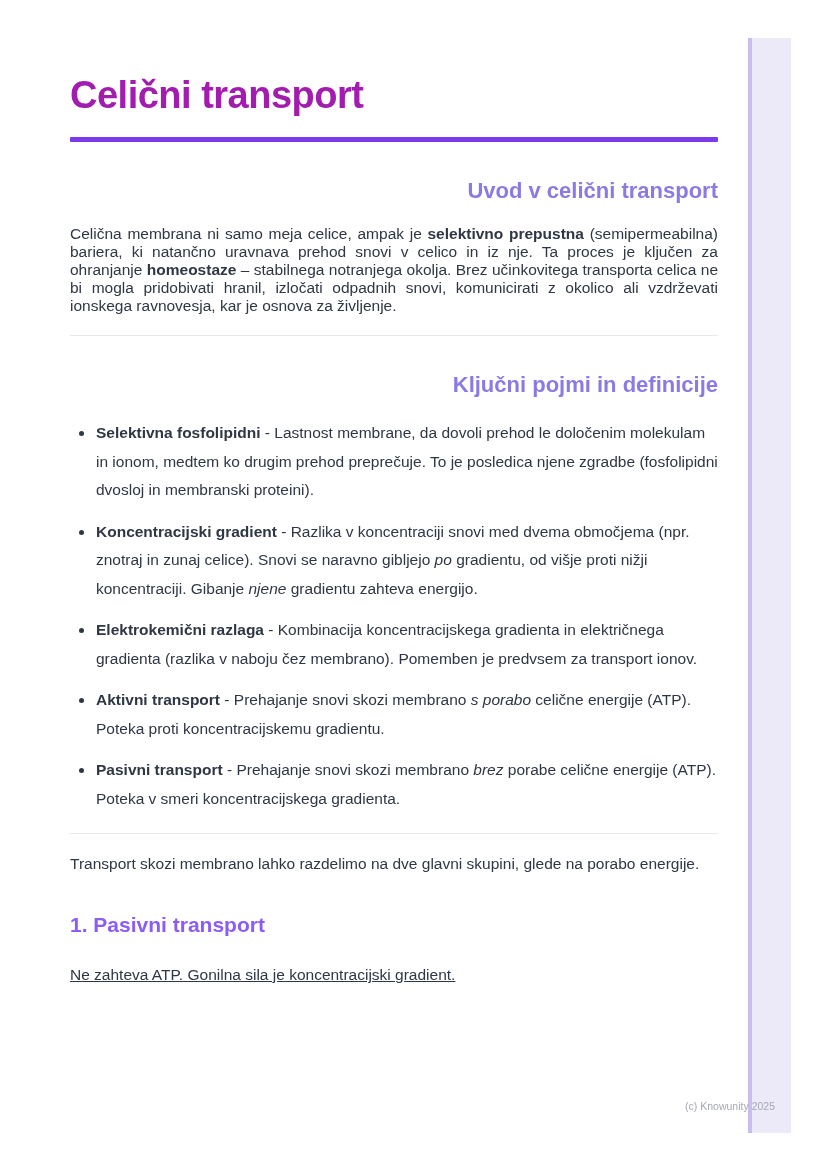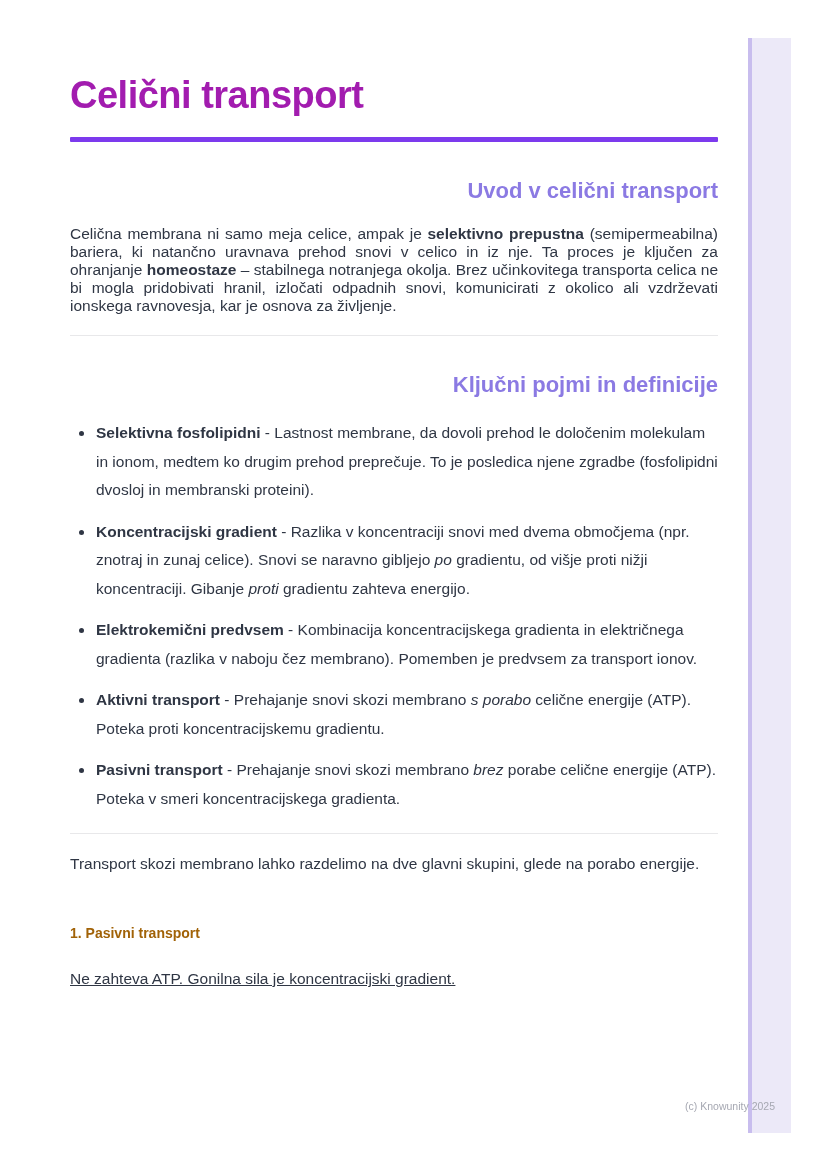--- a/index.html
+++ b/index.html
@@ -66,24 +66,24 @@
     content: "";
     position: absolute;
     left: 9px; top: 12px;
     width: 5px; height: 5px;
     border-radius: 50%;
     background: #2f3644;
   }
   .seg-bold { font-weight: 700; }
   .seg-italic { font-style: italic; }
   .sub-heading {
-    margin-top: 52px;
-    font-size: 14px;
+    margin-top: 40px;
+    font-size: 21px;
     font-weight: 700;
-    color: #a16207;
+    color: #8b5cf6;
   }
   .sub-par {
     margin-top: 24px;
     font-size: 15.5px;
     line-height: 28px;
     text-align: left;
     text-decoration: underline;
   }
   .side-strip {
     position: absolute;
@@ -116,22 +116,22 @@
   <h2 class="section-heading">Uvod v celični transport</h2>
 
   <p class="body-par"><span>Celična membrana ni samo meja celice, ampak je </span><span class="seg-bold">selektivno prepustna</span><span> (semipermeabilna) bariera, ki natančno uravnava prehod snovi v celico in iz nje. Ta proces je ključen za ohranjanje </span><span class="seg-bold">homeostaze</span><span> – stabilnega notranjega okolja. Brez učinkovitega transporta celica ne bi mogla pridobivati hranil, izločati odpadnih snovi, komunicirati z okolico ali vzdrževati ionskega ravnovesja, kar je osnova za življenje.</span></p>
 
   <hr class="divider">
 
   <h2 class="section-heading">Ključni pojmi in definicije</h2>
 
   <ul class="def-list">
     <li><span class="seg-bold">Selektivna fosfolipidni</span><span> - Lastnost membrane, da dovoli prehod le določenim molekulam in ionom, medtem ko drugim prehod preprečuje. To je posledica njene zgradbe (fosfolipidni dvosloj in membranski proteini).</span></li>
-    <li><span class="seg-bold">Koncentracijski gradient</span><span> - Razlika v koncentraciji snovi med dvema območjema (npr. znotraj in zunaj celice). Snovi se naravno gibljejo </span><span class="seg-italic">po</span><span> gradientu, od višje proti nižji koncentraciji. Gibanje </span><span class="seg-italic">proti</span><span> gradientu zahteva energijo.</span></li>
-    <li><span class="seg-bold">Elektrokemični predvsem</span><span> - Kombinacija koncentracijskega gradienta in električnega gradienta (razlika v naboju čez membrano). Pomemben je predvsem za transport ionov.</span></li>
+    <li><span class="seg-bold">Koncentracijski gradient</span><span> - Razlika v koncentraciji snovi med dvema območjema (npr. znotraj in zunaj celice). Snovi se naravno gibljejo </span><span class="seg-italic">po</span><span> gradientu, od višje proti nižji koncentraciji. Gibanje </span><span class="seg-italic">njene</span><span> gradientu zahteva energijo.</span></li>
+    <li><span class="seg-bold">Elektrokemični razlaga</span><span> - Kombinacija koncentracijskega gradienta in električnega gradienta (razlika v naboju čez membrano). Pomemben je predvsem za transport ionov.</span></li>
     <li><span class="seg-bold">Aktivni transport</span><span> - Prehajanje snovi skozi membrano </span><span class="seg-italic">s porabo</span><span> celične energije (ATP). Poteka proti koncentracijskemu gradientu.</span></li>
     <li><span class="seg-bold">Pasivni transport</span><span> - Prehajanje snovi skozi membrano </span><span class="seg-italic">brez</span><span> porabe celične energije (ATP). Poteka v smeri koncentracijskega gradienta.</span></li>
   </ul>
 
   <hr class="divider">
 
 
   <p class="body-par">Transport skozi membrano lahko razdelimo na dve glavni skupini, glede na porabo energije.</p>
 
   <h3 class="sub-heading">1. Pasivni transport</h3>

